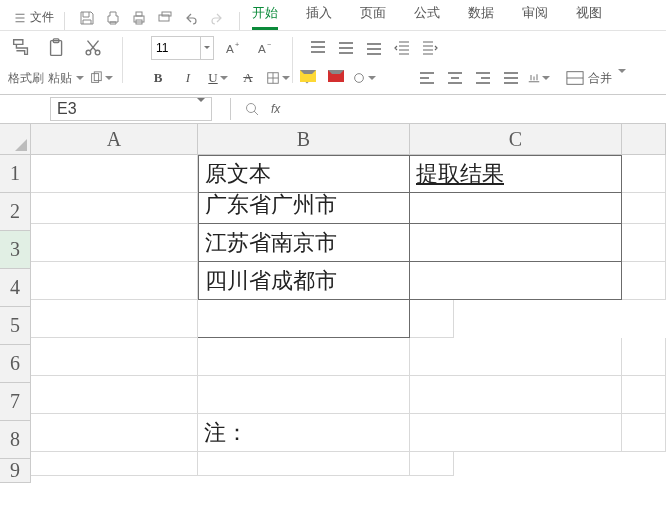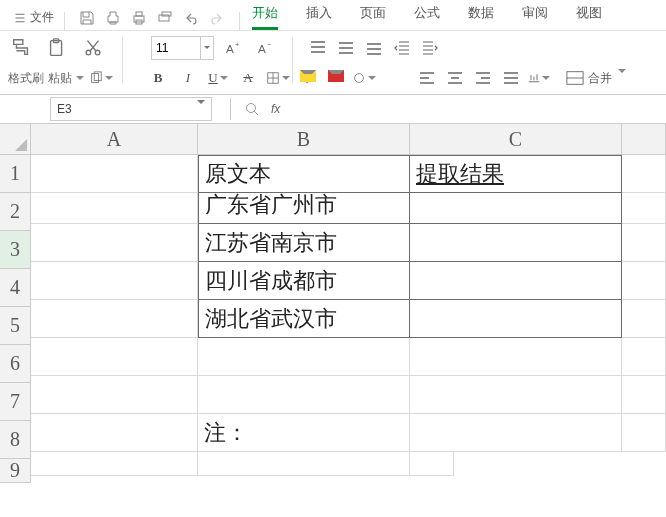--- a/index.html
+++ b/index.html
@@ -105,21 +105,21 @@
   .wrap-btn svg { width:18px; height:16px; }
 
   
   .fxbar {
     display:flex; align-items:center; height:28px;
     border-bottom:1px solid #cbcbcb; background:#fff;
   }
   .namebox {
     width:148px; height:22px; margin:0 4px 0 50px;
     border:1px solid #ccc; display:flex; align-items:center;
-    padding:0 6px; font-size:12px; color:#444; justify-content:space-between;
+    padding:0 6px; font-size:16px; color:#444; justify-content:space-between;
     background:#fff;
   }
   .namebox .dd::after{content:""; border:4px solid transparent; border-top-color:#777; position:relative; top:2px;}
   .fxsep { width:1px; height:22px; background:#ccc; margin:0 14px; }
   .fx-icon { color:#777; cursor:pointer; display:flex; align-items:center; }
   .fx-label { font-style:italic; font-size:12px; color:#666; margin-left:12px; margin-right:4px; }
   .formula-input { flex:1; border:none; outline:none; font-size:12px; color:#333; height:22px; padding:0 2px; background:transparent;}
 
   
   .sheet { position:relative; background:#fff; }
@@ -419,21 +419,20 @@
         <div class="cell" style="width: 44px; height: 38px;"></div>
       </div>
       <div class="row" style="height: 38px;">
         <div class="cell" style="width: 167px; height: 38px;"></div>
         <div class="cell bordered bl" style="width: 212px; height: 38px;">四川省成都市</div>
         <div class="cell bordered" style="width: 212px; height: 38px;"></div>
         <div class="cell" style="width: 44px; height: 38px;"></div>
       </div>
       <div class="row" style="height: 38px;">
         <div class="cell" style="width: 167px; height: 38px;"></div>
-        <div class="cell bordered bl" style="width: 212px; height: 38px;">湖北省武汉市</div>
         <div class="cell bordered" style="width: 212px; height: 38px;"></div>
         <div class="cell" style="width: 44px; height: 38px;"></div>
       </div>
       <div class="row" style="height: 38px;">
         <div class="cell" style="width: 167px; height: 38px;"></div>
         <div class="cell" style="width: 212px; height: 38px;"></div>
         <div class="cell" style="width: 212px; height: 38px;"></div>
         <div class="cell" style="width: 44px; height: 38px;"></div>
       </div>
       <div class="row" style="height: 38px;">

